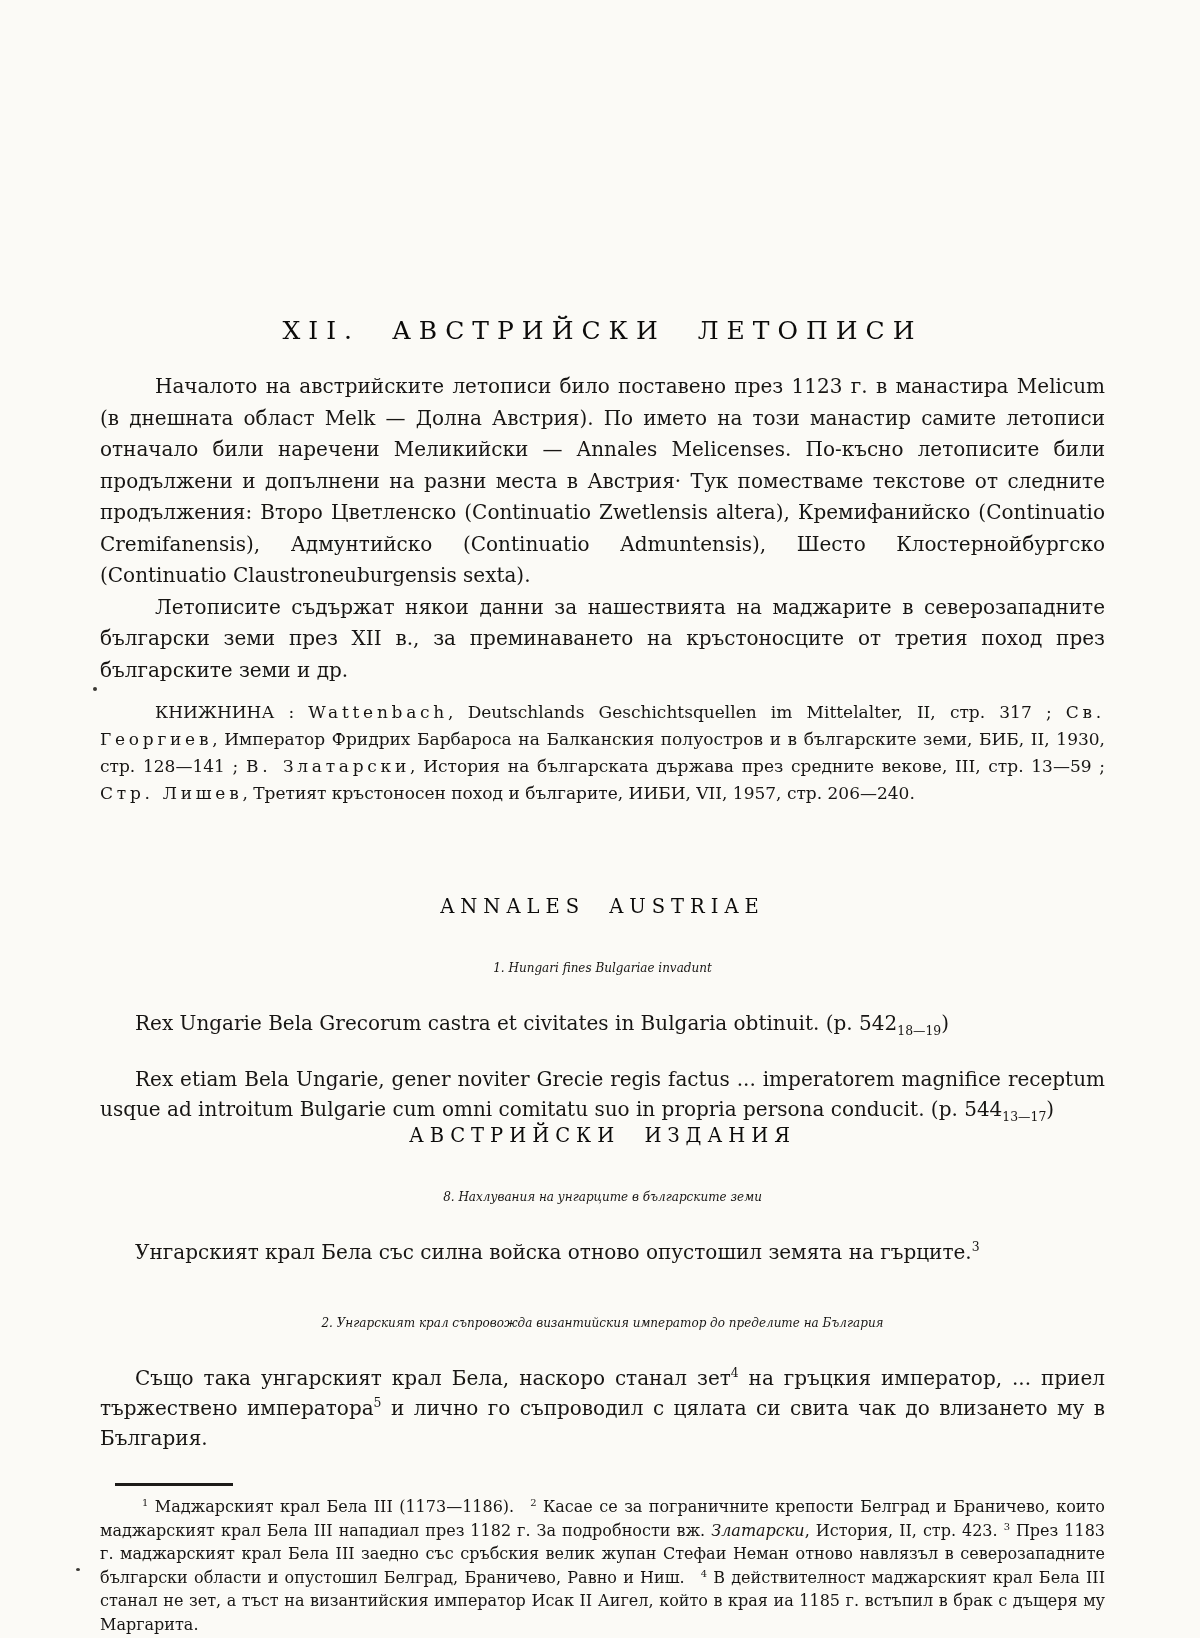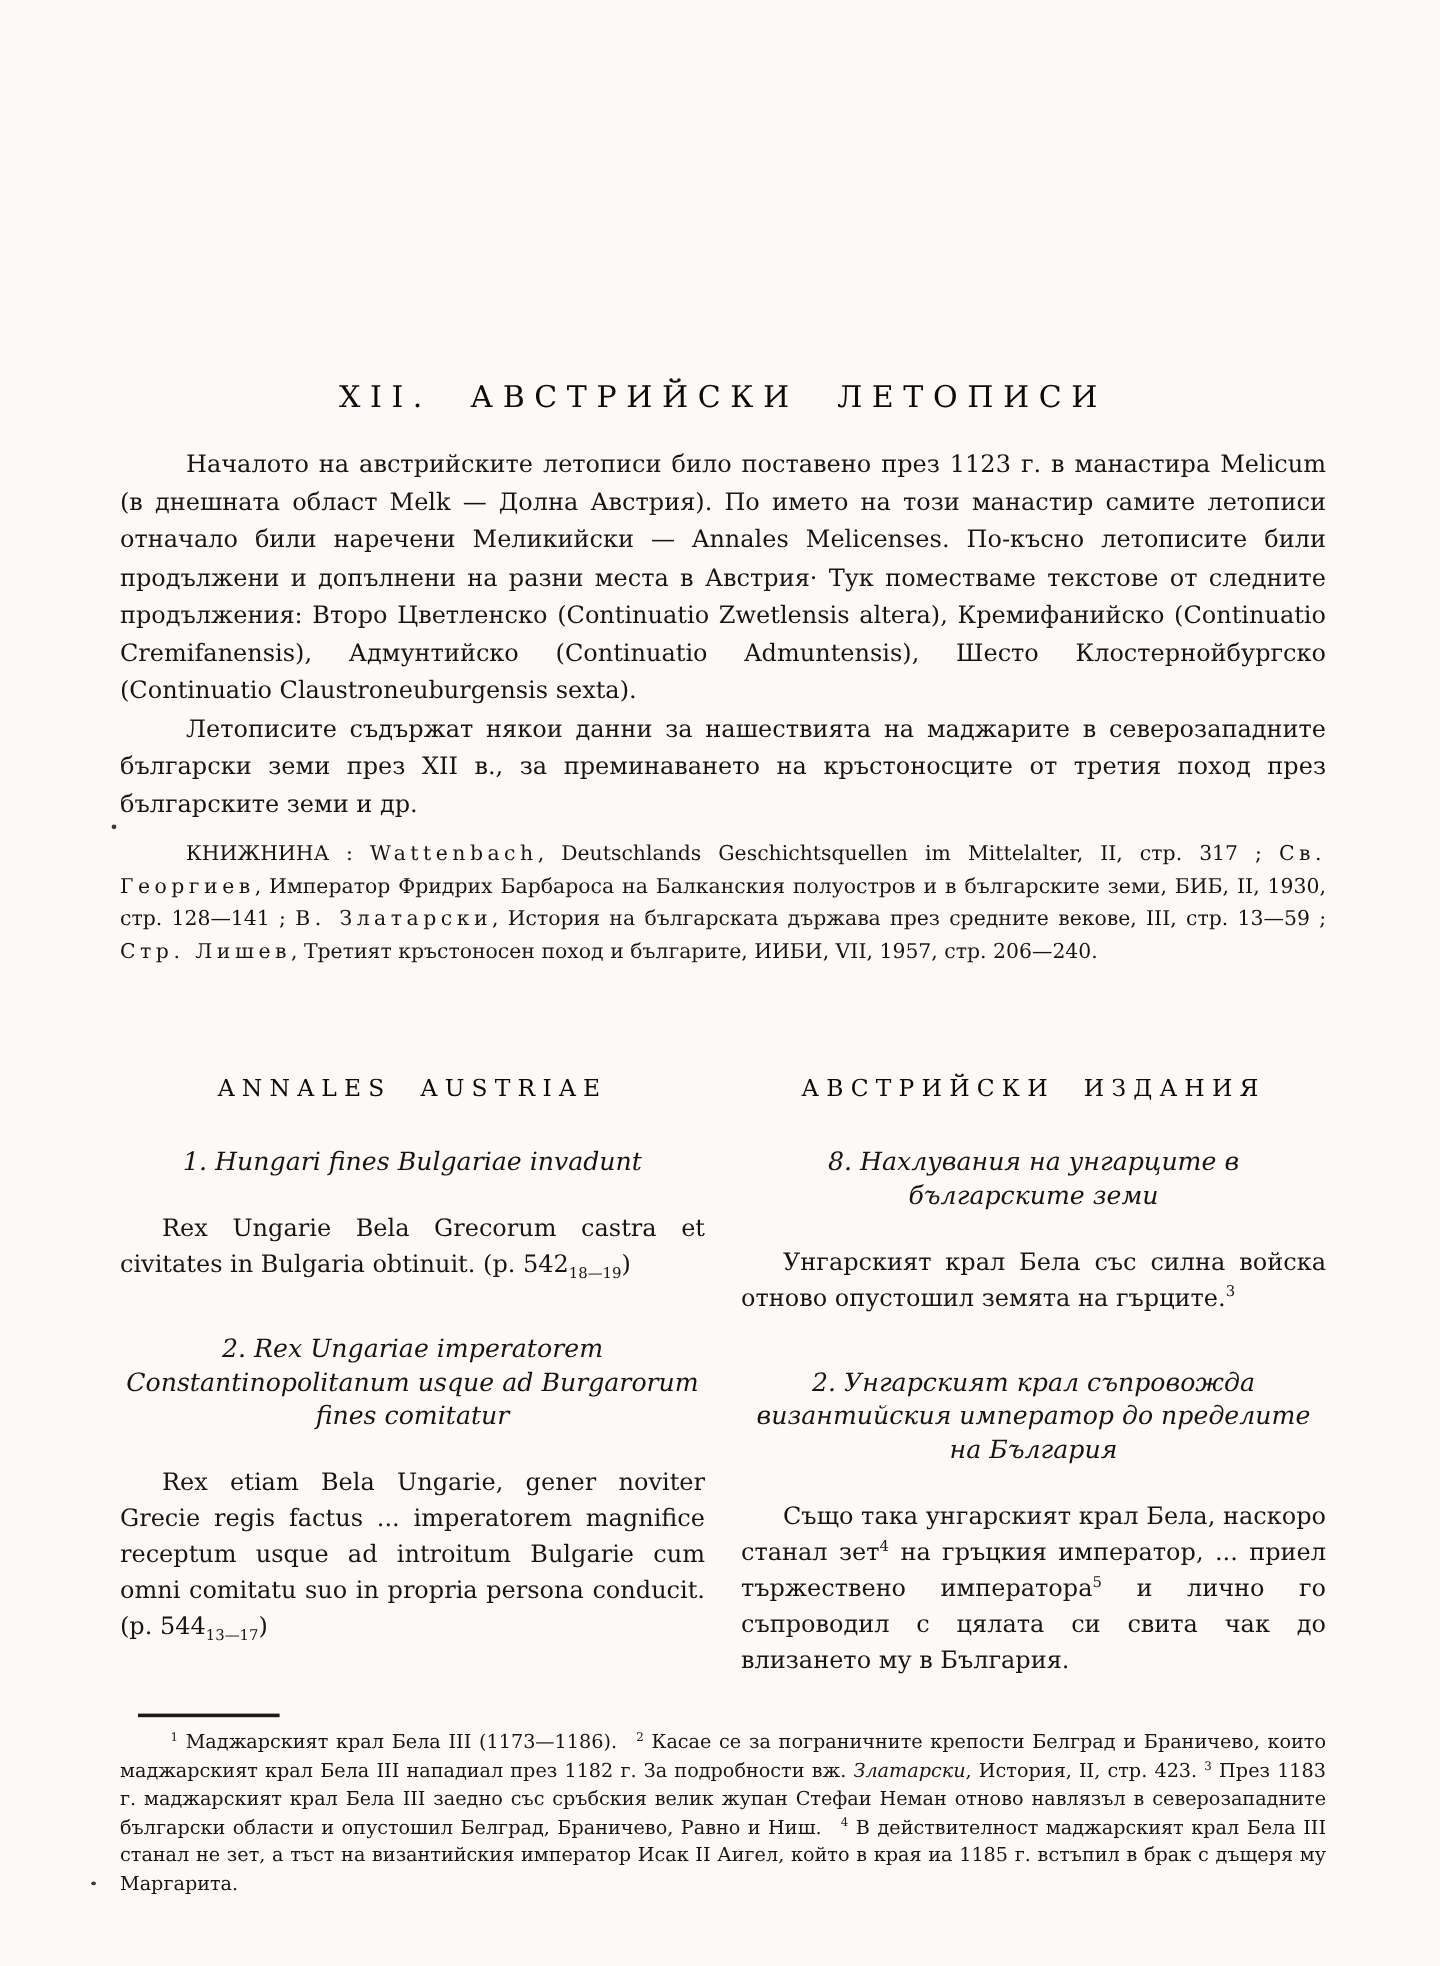--- a/index.html
+++ b/index.html
@@ -31,36 +31,36 @@
   .small-block{
     font-size:17px;
     line-height:27px;
     text-align:justify;
   }
   .editions{margin-top:21px;text-indent:55px;}
   .bibliography{margin-top:13px;text-indent:55px;}
   .columns{
     margin-top:88px;
     display:flex;
-    gap:30px;
+    flex-direction:column;
   }
   .col{flex:1;min-width:0;}
   .col-heading{
     text-align:center;
     font-size:19.5px;
     letter-spacing:6px;
     word-spacing:12px;
     color:#0c0b0a;
     white-space:nowrap;
   }
   .sec-title{
     margin-top:36px;
     text-align:center;
     font-style:italic;
-    font-size:21px;
+    font-size:12px;
     line-height:28px;
   }
   .col-body{
     margin-top:26px;
     font-size:20px;
     line-height:30px;
     text-align:justify;
   }
   .col-body p{margin:0;text-indent:35px;}
   .footnotes{
@@ -106,21 +106,20 @@
   <div class="small-block bibliography"><span>КНИЖНИНА : </span><span class="lsp">Wattenbach</span><span>, Deutschlands Geschichtsquellen im Mittelalter, II, стр. 317 ; </span><span class="lsp">Св. Георгиев</span><span>, Император Фридрих Барбароса на Балканския полуостров и в българските земи, БИБ, II, 1930, стр. 128—141 ; </span><span class="lsp">В. Златарски</span><span>, История на българската държава през средните векове, III, стр. 13—59 ; </span><span class="lsp">Стр. Лишев</span><span>, Третият кръстоносен поход и българите, ИИБИ, VII, 1957, стр. 206—240.</span></div>
 
   <div class="columns">
 
     <div class="col">
       <div class="col-heading">ANNALES AUSTRIAE</div>
       <div class="sec-title">1. Hungari fines Bulgariae invadunt</div>
       <div class="col-body">
         <p><span>Rex Ungarie Bela Grecorum castra et civitates in Bulgaria obtinuit. (p. 542</span><span class="sb">18—19</span><span>)</span></p>
       </div>
-      <div class="sec-title" style="margin-top:42px;">2. Rex Ungariae imperatorem Constantinopolitanum usque ad Burgarorum fines comitatur</div>
       <div class="col-body">
         <p><span>Rex etiam Bela Ungarie, gener noviter Grecie regis factus ... imperatorem magnifice receptum usque ad introitum Bulgarie cum omni comitatu suo in propria persona conducit. (p. 544</span><span class="sb">13—17</span><span>)</span></p>
       </div>
     </div>
 
     <div class="col">
       <div class="col-heading">АВСТРИЙСКИ ИЗДАНИЯ</div>
       <div class="sec-title">8. Нахлувания на унгарците в българските земи</div>
       <div class="col-body">
         <p><span>Унгарският крал Бела със силна войска отново опустошил земята на гърците.</span><span class="sup">3</span></p>

